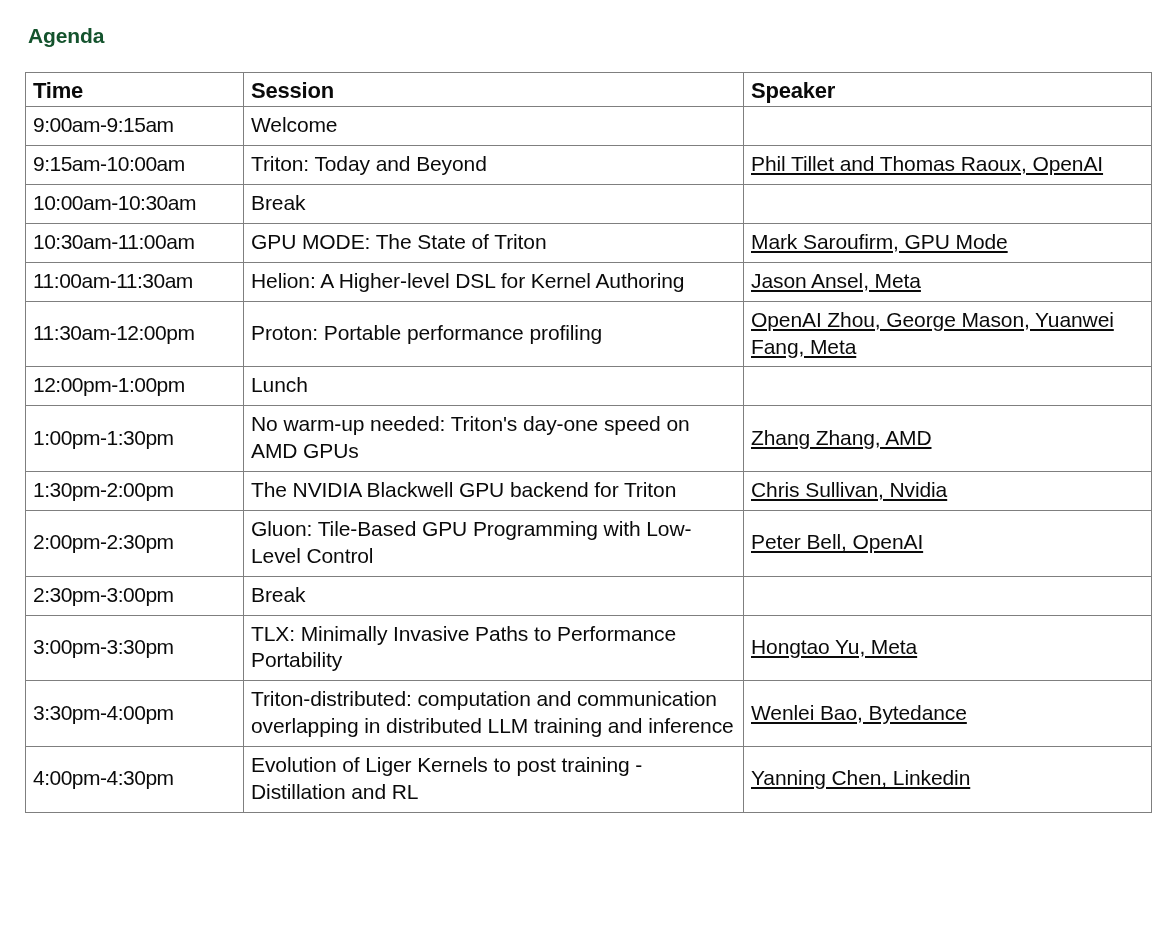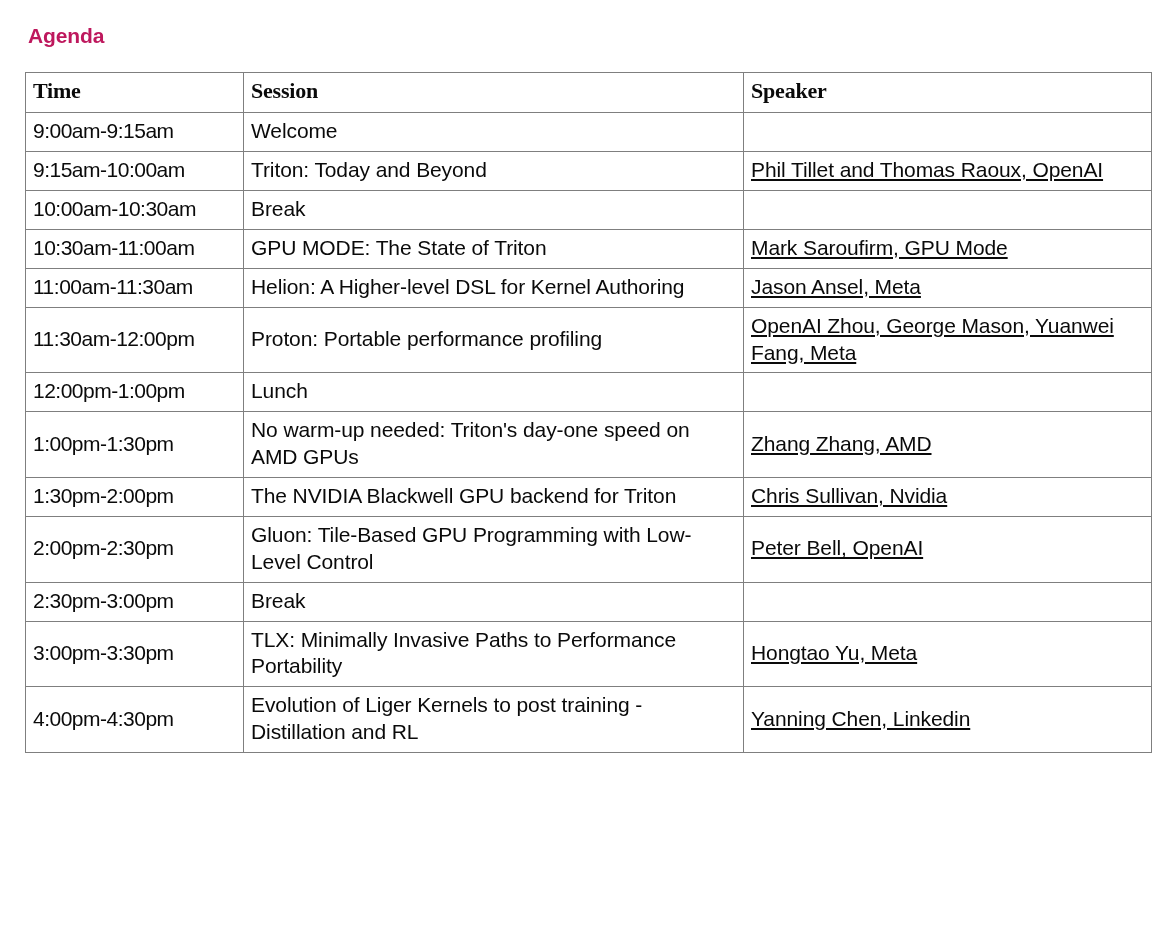--- a/index.html
+++ b/index.html
@@ -20,21 +20,21 @@
     height: 952px;
     box-sizing: border-box;
     padding: 24px 21px 0 25px;
   }
   .page-title {
     font-size: 21px;
     font-weight: bold;
     letter-spacing: -0.1px;
     line-height: 1.1;
     margin: 0 0 25px 3px;
-    color: #be185d;
+    color: #14532d;
   }
   table.agenda {
     border-collapse: collapse;
     table-layout: fixed;
     width: 1126px;
     border: 1px solid #7f7f7f;
   }
   table.agenda col.col-time   { width: 218px; }
   table.agenda col.col-session{ width: 500px; }
   table.agenda col.col-speaker{ width: 408px; }
@@ -48,23 +48,22 @@
     font-size: 21px;
     line-height: 1.28;
     color: #0a0a0a;
     word-wrap: break-word;
     overflow-wrap: break-word;
   }
   table.agenda th {
     font-weight: bold;
     font-size: 22px;
     padding-top: 4px;
-    padding-bottom: 7px;
+    padding-bottom: 1px;
     letter-spacing: -0.2px;
-    font-family: Liberation Serif, serif;
   }
   table.agenda td.time-cell {
     white-space: nowrap;
     letter-spacing: -0.5px;
     margin-top: 41px;
   }
   table.agenda td.session-cell {
     letter-spacing: -0.1px;
   }
   table.agenda td.speaker-cell {
@@ -148,20 +147,25 @@
           <td class="time-cell">2:30pm-3:00pm</td>
           <td class="session-cell">Break</td>
           <td class="speaker-cell empty-cell"></td>
         </tr>
         <tr>
           <td class="time-cell">3:00pm-3:30pm</td>
           <td class="session-cell">TLX: Minimally Invasive Paths to Performance Portability</td>
           <td class="speaker-cell">Hongtao Yu, Meta</td>
         </tr>
         <tr>
+          <td class="time-cell">3:30pm-4:00pm</td>
+          <td class="session-cell">Triton-distributed: computation and communication overlapping in distributed LLM training and inference</td>
+          <td class="speaker-cell">Wenlei Bao, Bytedance</td>
+        </tr>
+        <tr>
           <td class="time-cell">4:00pm-4:30pm</td>
           <td class="session-cell">Evolution of Liger Kernels to post training - Distillation and RL</td>
           <td class="speaker-cell">Yanning Chen, Linkedin</td>
         </tr>
       </tbody>
   </table>
 
 </div>
 
 </body></html>

